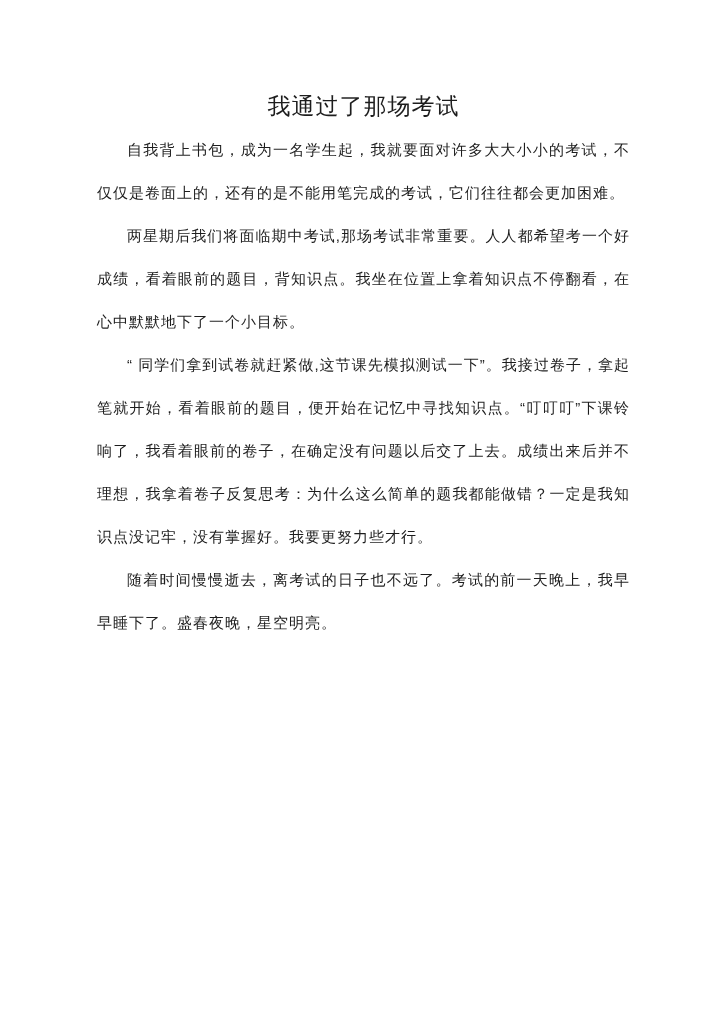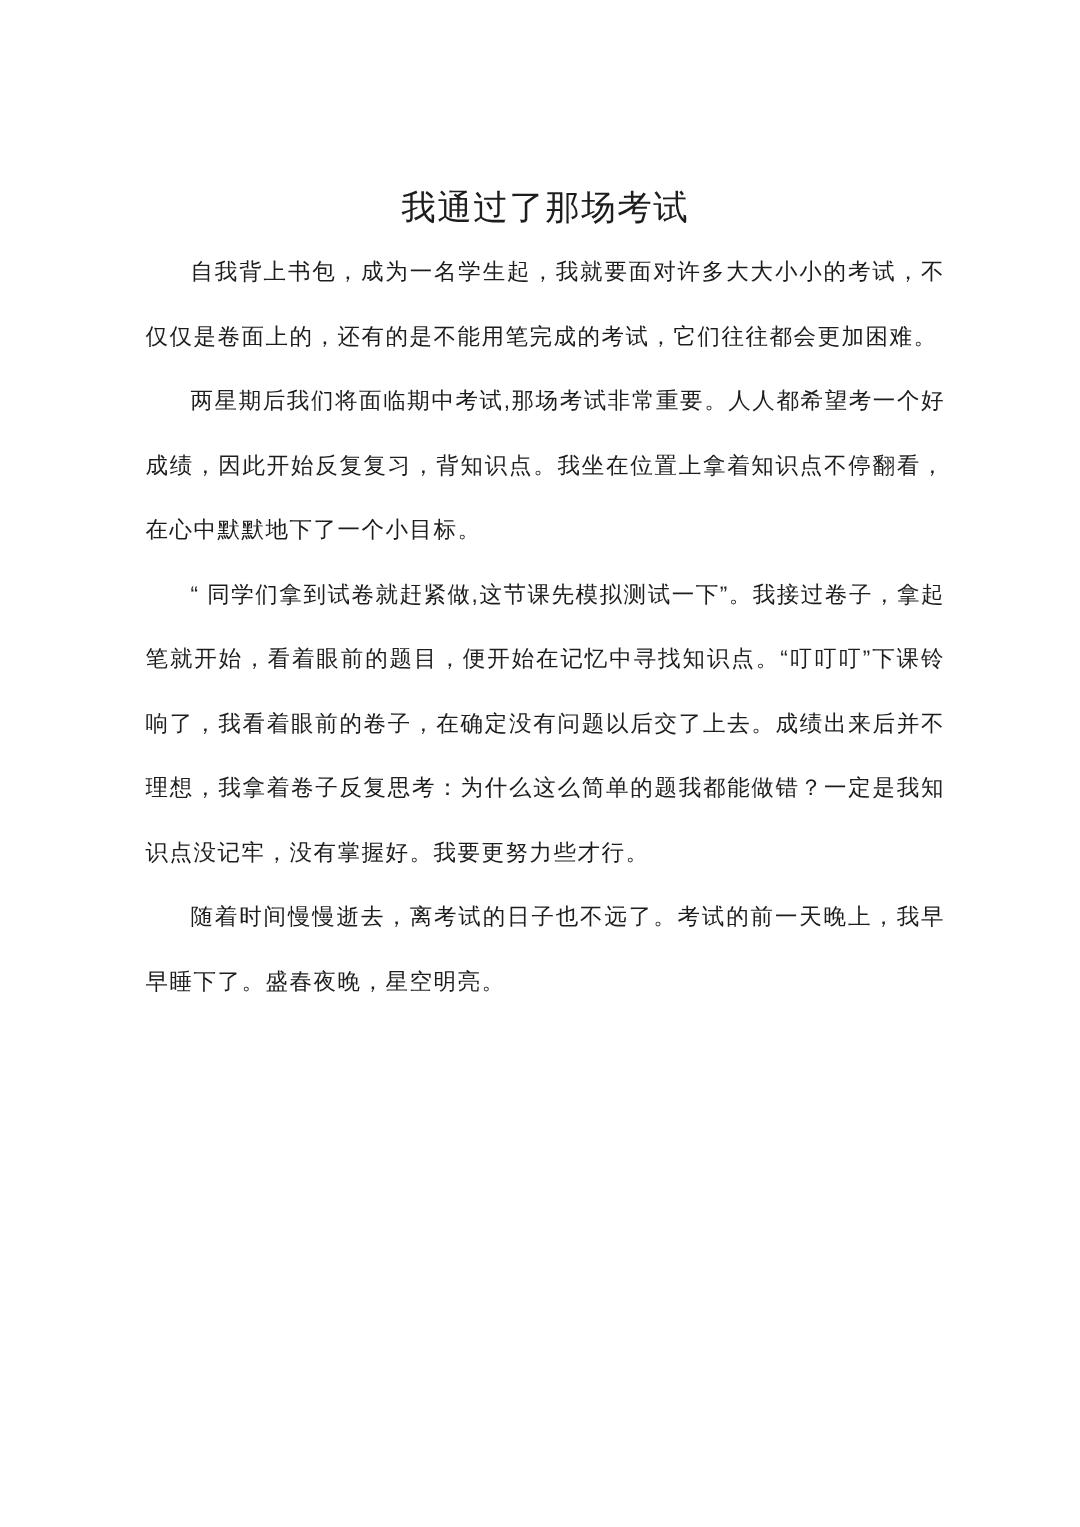--- a/index.html
+++ b/index.html
@@ -9,21 +9,21 @@
   }
   body {
     width: 720px;
     height: 1018px;
     overflow: hidden;
   }
   .page {
     box-sizing: border-box;
     width: 720px;
     height: 1018px;
-    padding: 117px 90px 0 97px;
+    padding: 85px 90px 0 97px;
     background: #ffffff;
     color: #1d1d1d;
     font-family: "Liberation Sans", "DejaVu Sans", sans-serif;
   }
   .essay-title {
     margin: 0;
     font-size: 23px;
     font-weight: normal;
     line-height: 43px;
     letter-spacing: 1px;
@@ -40,16 +40,16 @@
     text-justify: inter-ideograph;
     word-break: break-all;
   }
 </style>
 </head>
 <body>
 
 <div class="page">
   <h1 class="essay-title">我通过了那场考试</h1>
   <p class="essay-para">自我背上书包，成为一名学生起，我就要面对许多大大小小的考试，不仅仅是卷面上的，还有的是不能用笔完成的考试，它们往往都会更加困难。</p>
-  <p class="essay-para">两星期后我们将面临期中考试,那场考试非常重要。人人都希望考一个好成绩，因此开始反复复习，背知识点。我坐在位置上拿着知识点不停翻看，在心中默默地下了一个小目标。</p>
+  <p class="essay-para">两星期后我们将面临期中考试,那场考试非常重要。人人都希望考一个好成绩，看着眼前的题目，背知识点。我坐在位置上拿着知识点不停翻看，在心中默默地下了一个小目标。</p>
   <p class="essay-para">“ 同学们拿到试卷就赶紧做,这节课先模拟测试一下”。我接过卷子，拿起笔就开始，看着眼前的题目，便开始在记忆中寻找知识点。“叮叮叮”下课铃响了，我看着眼前的卷子，在确定没有问题以后交了上去。成绩出来后并不理想，我拿着卷子反复思考：为什么这么简单的题我都能做错？一定是我知识点没记牢，没有掌握好。我要更努力些才行。</p>
   <p class="essay-para">随着时间慢慢逝去，离考试的日子也不远了。考试的前一天晚上，我早早睡下了。盛春夜晚，星空明亮。</p>
 </div>
 
 </body></html>

